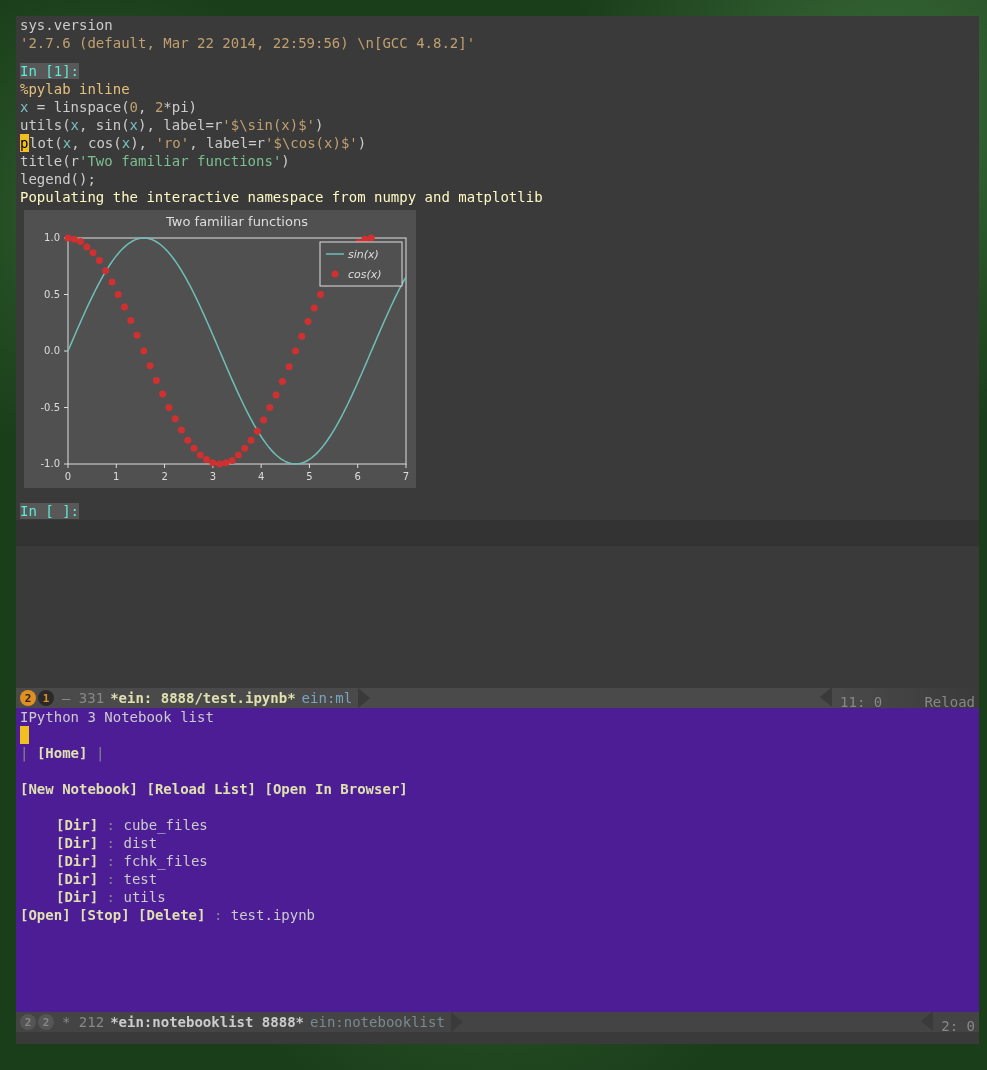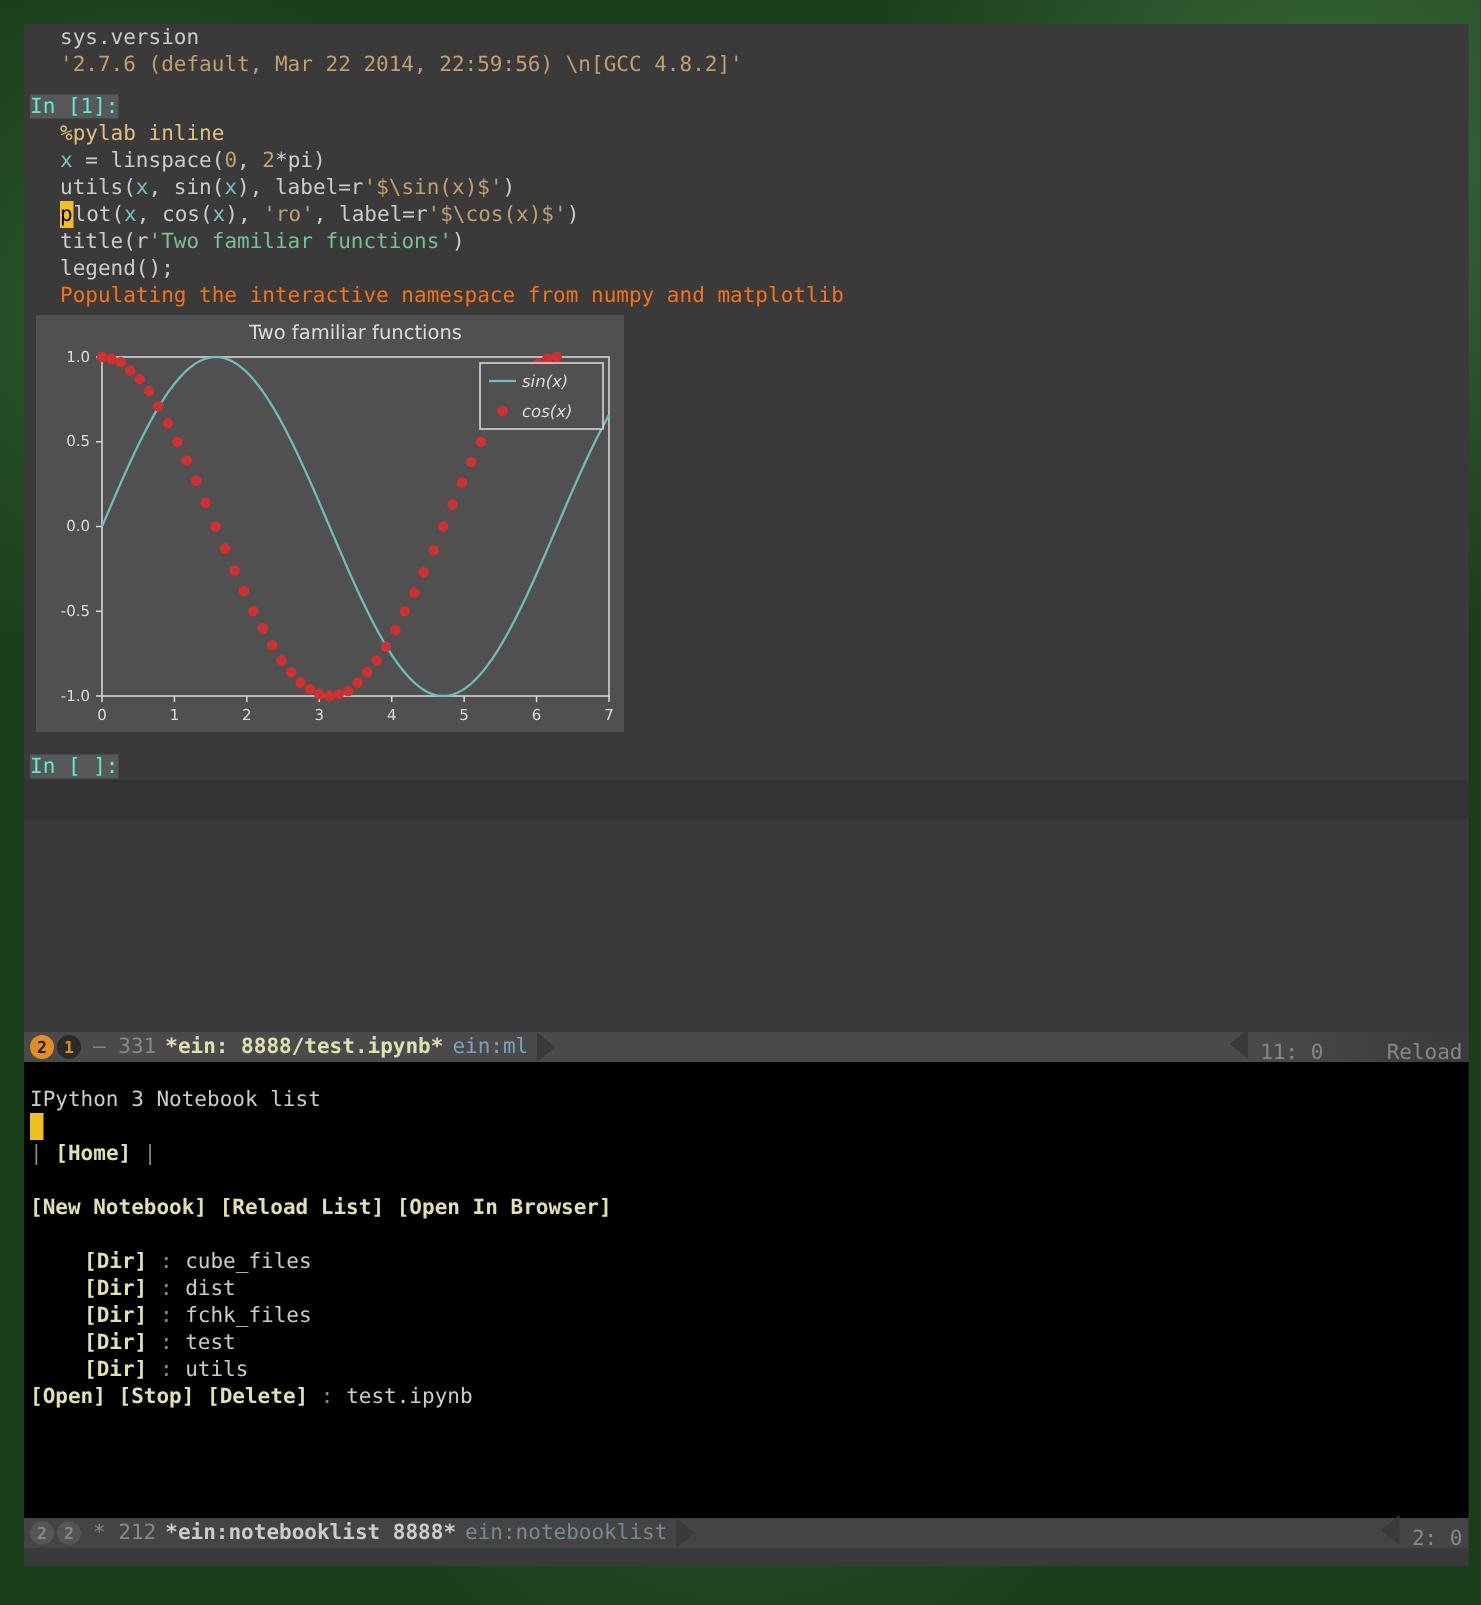--- a/index.html
+++ b/index.html
@@ -41,28 +41,28 @@
 .cell-content {
   padding: 0 4px;
   line-height: 18px;
 }
 .out-text { color: #c0a070; }
 .in-prompt {
   background: #585858;
   display: inline;
   color: #5eead4;
 }
-.code-line { white-space: pre; margin-left: 20px; }
+.code-line { white-space: pre; }
 .kw { color: #e6c07b; }
 .var { color: #7ac0c0; }
 .num { color: #c0a070; }
 .str { color: #c0a070; }
 .str2 { color: #7ac090; }
 .cursor-box { background: #f0c020; color: #000; display: inline-block; width: 9px; }
-.output-msg { color: #f97316; }
+.output-msg { color: #fef9c3; }
 .chart-area {
   background: #505050;
   width: 392px;
   height: 278px;
   margin: 4px 0 0 8px;
   position: relative;
 }
 .modeline {
   height: 20px;
   background: linear-gradient(to right, #4a4a4a 0%, #4a4a4a 85%, #3a3a3a 100%);
@@ -92,22 +92,22 @@
 .modeline .tri {
   width: 0; height: 0;
   border-top: 10px solid transparent;
   border-bottom: 10px solid transparent;
   display: inline-block;
 }
 .tri-r-dark { border-left: 12px solid #3a3a3a; }
 .tri-l-dark { border-right: 12px solid #3a3a3a; }
 .bottom-pane {
   height: 304px;
-  background: #000000;
-  padding: 16px 4px;
+  background: #4c1d95;
+  padding: 0 4px;
   line-height: 18px;
 }
 .nb-title { color: #ccc; }
 .nb-link { color: #e0e0b0; font-weight: bold; }
 .nb-btn { color: #e0e0b0; font-weight: bold; }
 .nb-dir { color: #e0e0b0; font-weight: bold; margin-left: 36px; }
 .nb-item { color: #ccc; }
 .nb-sep { color: #888; }
 .dark-band { background: #333; height: 26px; }
 svg text { font-family: "DejaVu Sans", sans-serif; fill: #ddd; }

